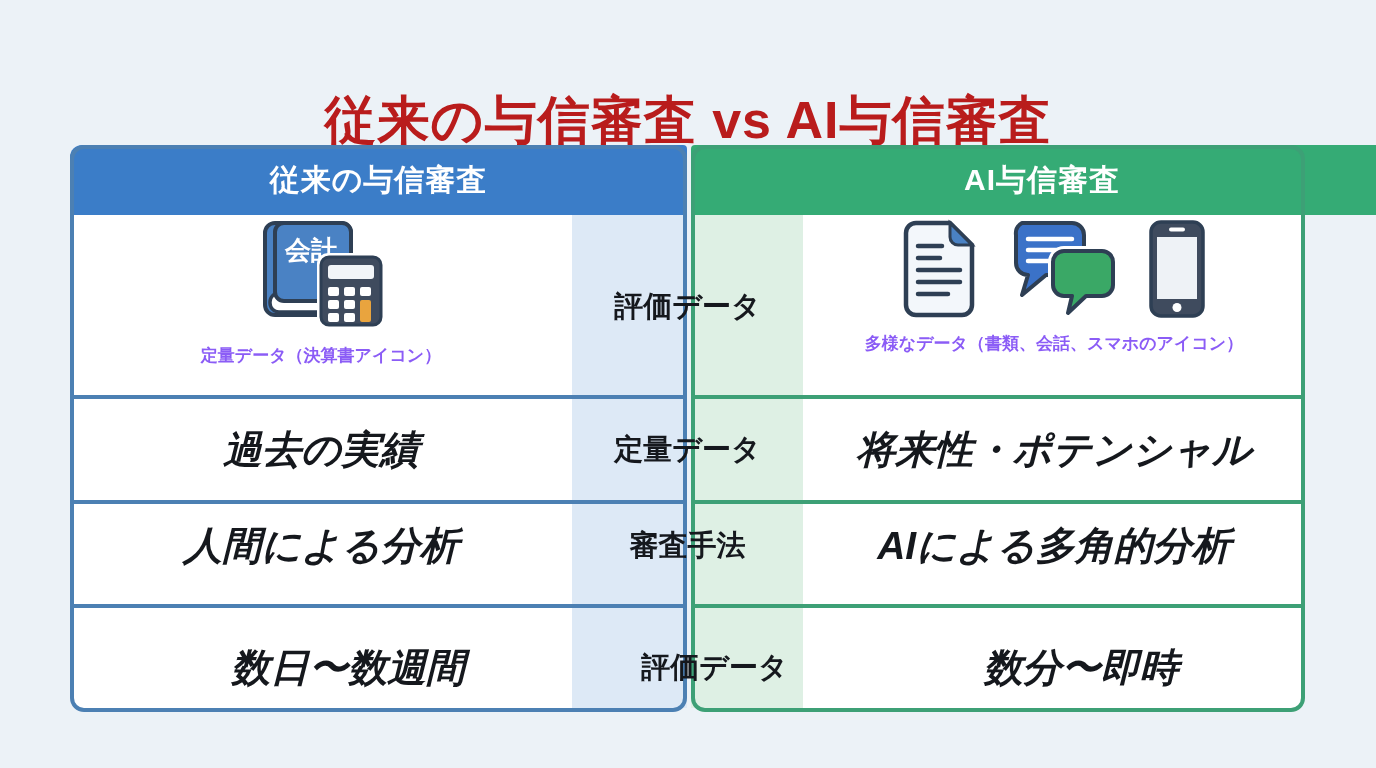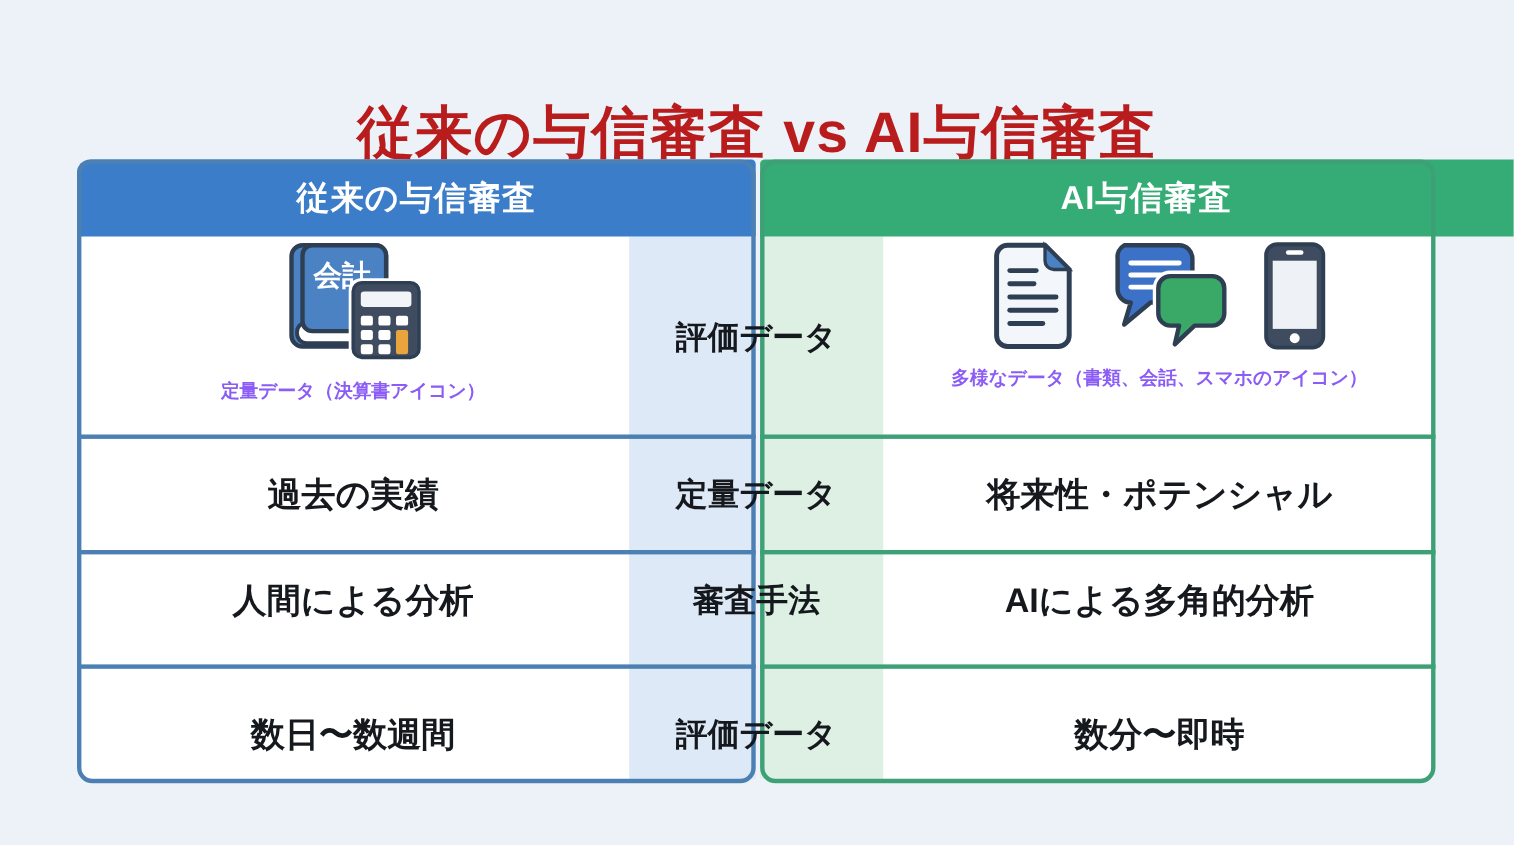--- a/index.html
+++ b/index.html
@@ -54,23 +54,23 @@
   .cell{
     position:absolute;display:flex;align-items:center;justify-content:center;
     text-align:center;color:#15181d;font-weight:bold;
   }
   .col-trad{left:4px;width:494px;}
   .col-label{left:502px;width:231px;}
   .col-ai{left:737px;width:494px;}
   .row1{top:74px;height:176px;}
   .row2{top:254px;height:101px;}
   .row3{top:359px;height:84px;}
-  .row4{top:463px;height:120px;}
+  .row4{top:463px;height:120px;padding-left:27px;}
 
-  .cell.value{font-size:31px;}
+  .cell.value{font-size:39px;font-style:italic;}
   .cell.label{font-size:29px;}
   .cell.iconic{flex-direction:column;justify-content:flex-start;padding-bottom:18px;box-sizing:border-box;gap:13px;}
   .caption{font-size:17px;font-weight:bold;color:#8b5cf6;white-space:nowrap;}
   .icon-row{display:flex;align-items:flex-end;justify-content:center;gap:28px;}
 </style>
 </head>
 <body>
 
 <div class="canvas">
 

